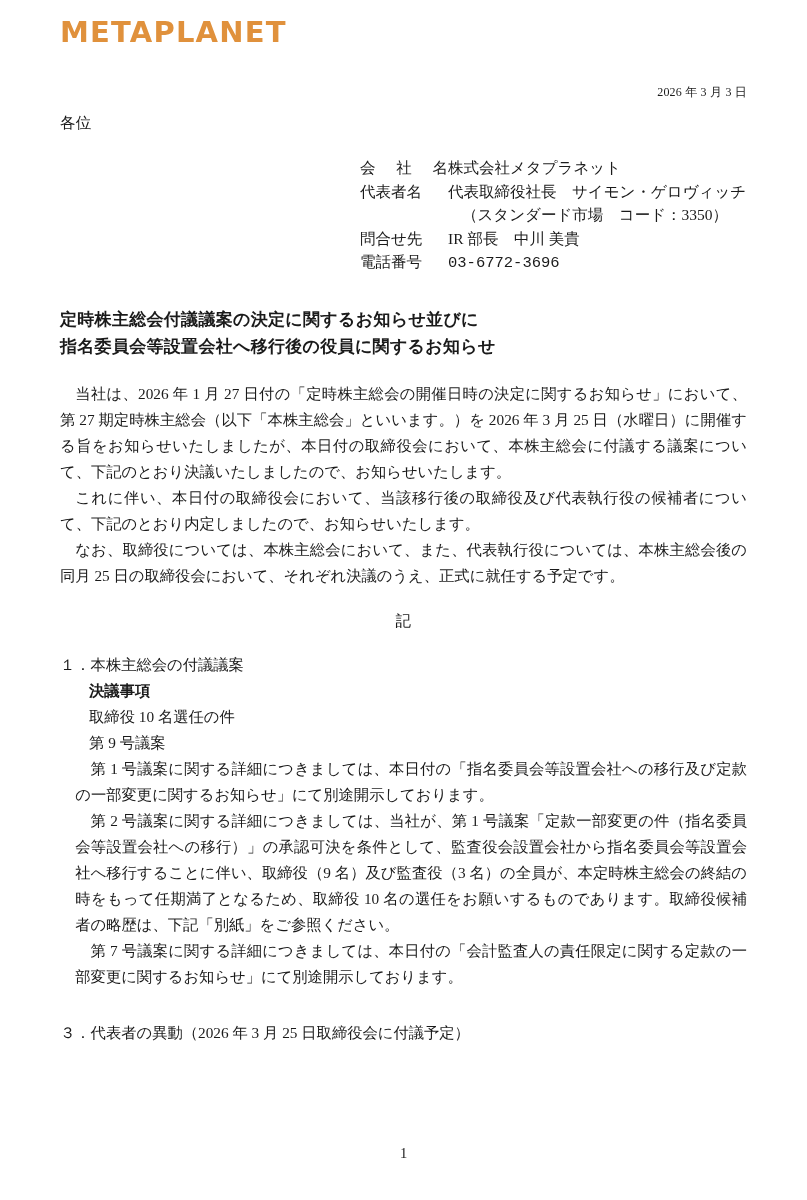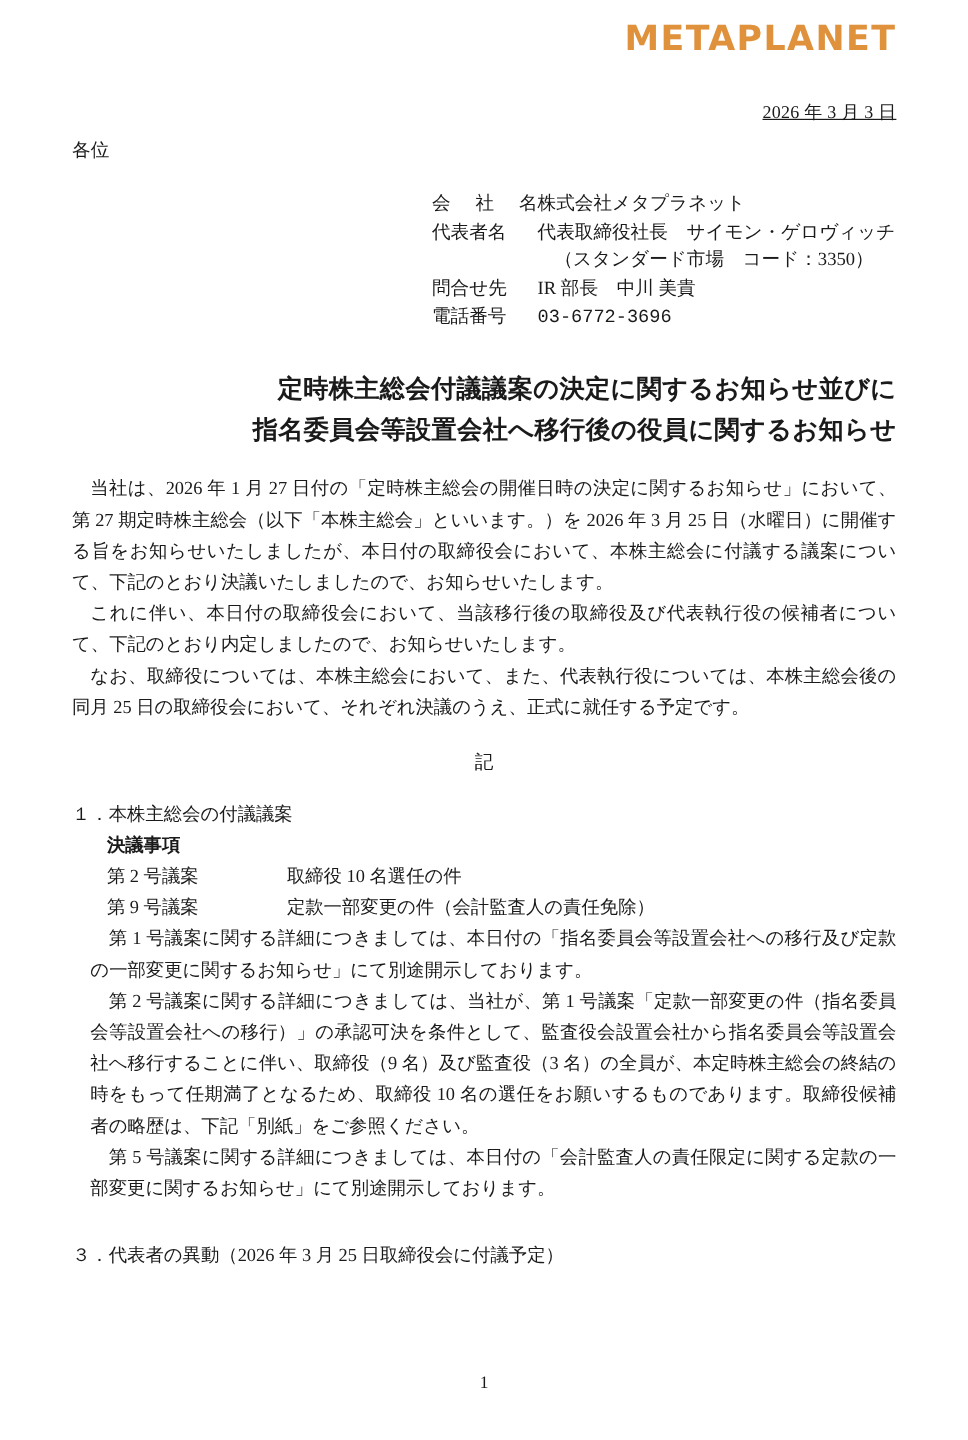--- a/index.html
+++ b/index.html
@@ -18,41 +18,40 @@
     height: 1200px;
     margin: 0 auto;
     background: #ffffff;
     overflow: hidden;
     box-sizing: border-box;
     padding: 0 60px;
   }
 
   
   .logo-wrap {
-    text-align: right;
+    text-align: left;
     padding-top: 18px;
     height: 50px;
   }
   .logo {
     display: inline-block;
     font-family: "DejaVu Sans", "Liberation Sans", sans-serif;
     font-weight: 700;
     font-size: 29px;
     letter-spacing: 1.2px;
     color: #e0913c;
     line-height: 1;
   }
 
   
   .date-line {
     text-align: right;
-    font-size: 15px;
+    font-size: 12px;
     margin-top: 16px;
     letter-spacing: .2px;
-    text-decoration: underline;
   }
   .salutation {
     font-size: 15.5px;
     margin-top: 12px;
     letter-spacing: .2px;
   }
   .company-block {
     margin-top: 22px;
     margin-left: 300px;
     font-size: 15.5px;
@@ -75,23 +74,23 @@
   .cb-val { white-space: nowrap; }
   .cb-sub {
     margin-left: 88px;
     padding-left: 14px;
     white-space: nowrap;
   }
   .cb-val.mono-num { font-family: Liberation Mono, monospace; }
 
   
   .doc-title {
-    text-align: right;
+    text-align: left;
     font-weight: 700;
-    font-size: 21px;
+    font-size: 17px;
     line-height: 1.62;
     margin-top: 30px;
     letter-spacing: .3px;
   }
   .doc-title div { white-space: nowrap; }
 
   
   .body-area {
     margin-top: 20px;
     font-size: 15.3px;
@@ -204,34 +203,32 @@
     <p class="para">なお、取締役については、本株主総会において、また、代表執行役については、本株主総会後の同月 25 日の取締役会において、それぞれ決議のうえ、正式に就任する予定です。</p>
   </div>
 
   <div class="ki">記</div>
 
   <div class="section">
     <p class="sec-head">１．本株主総会の付議議案</p>
     <p class="sec-sub">決議事項</p>
     <div class="agenda-list">
       <div class="agenda-row">
-        <span class="agenda-no">第 2 号議案</span>
         <span>取締役 10 名選任の件</span>
       </div>
       <div class="agenda-row">
         <span class="agenda-no">第 9 号議案</span>
-        <span>定款一部変更の件（会計監査人の責任免除）</span>
       </div>
     </div>
   </div>
 
   <div class="section">
     <p class="sec-body">第 1 号議案に関する詳細につきましては、本日付の「指名委員会等設置会社への移行及び定款の一部変更に関するお知らせ」にて別途開示しております。</p>
     <p class="sec-body">第 2 号議案に関する詳細につきましては、当社が、第 1 号議案「定款一部変更の件（指名委員会等設置会社への移行）」の承認可決を条件として、監査役会設置会社から指名委員会等設置会社へ移行することに伴い、取締役（9 名）及び監査役（3 名）の全員が、本定時株主総会の終結の時をもって任期満了となるため、取締役 10 名の選任をお願いするものであります。取締役候補者の略歴は、下記「別紙」をご参照ください。</p>
-    <p class="sec-body">第 5 号議案に関する詳細につきましては、本日付の「会計監査人の責任限定に関する定款の一部変更に関するお知らせ」にて別途開示しております。</p>
+    <p class="sec-body">第 7 号議案に関する詳細につきましては、本日付の「会計監査人の責任限定に関する定款の一部変更に関するお知らせ」にて別途開示しております。</p>
   </div>
 
   <div class="gap-lg"></div>
 
   <div class="section">
     <p class="sec-head">３．代表者の異動（2026 年 3 月 25 日取締役会に付議予定）</p>
 
   </div>
 
   <div class="page-number">1</div>

